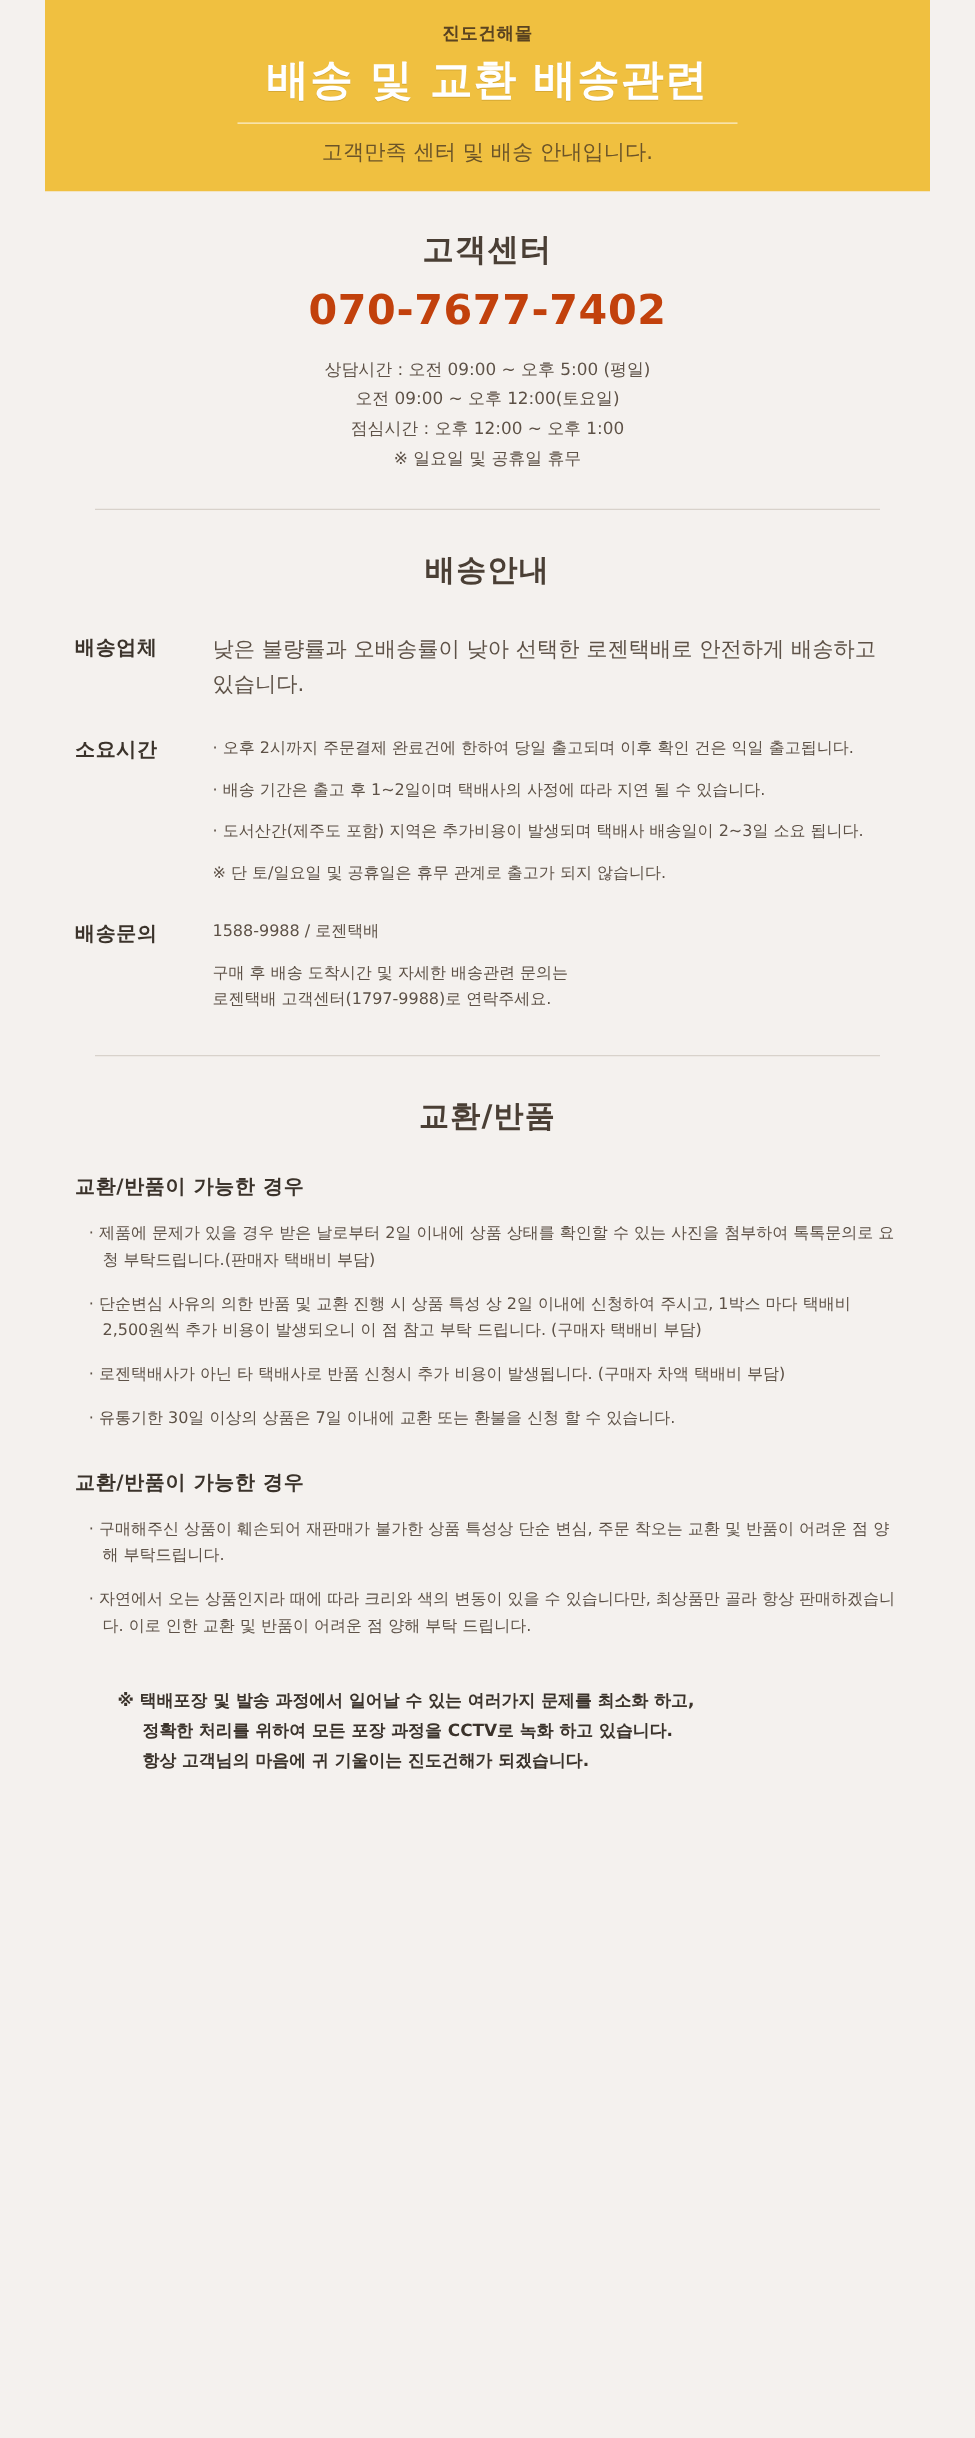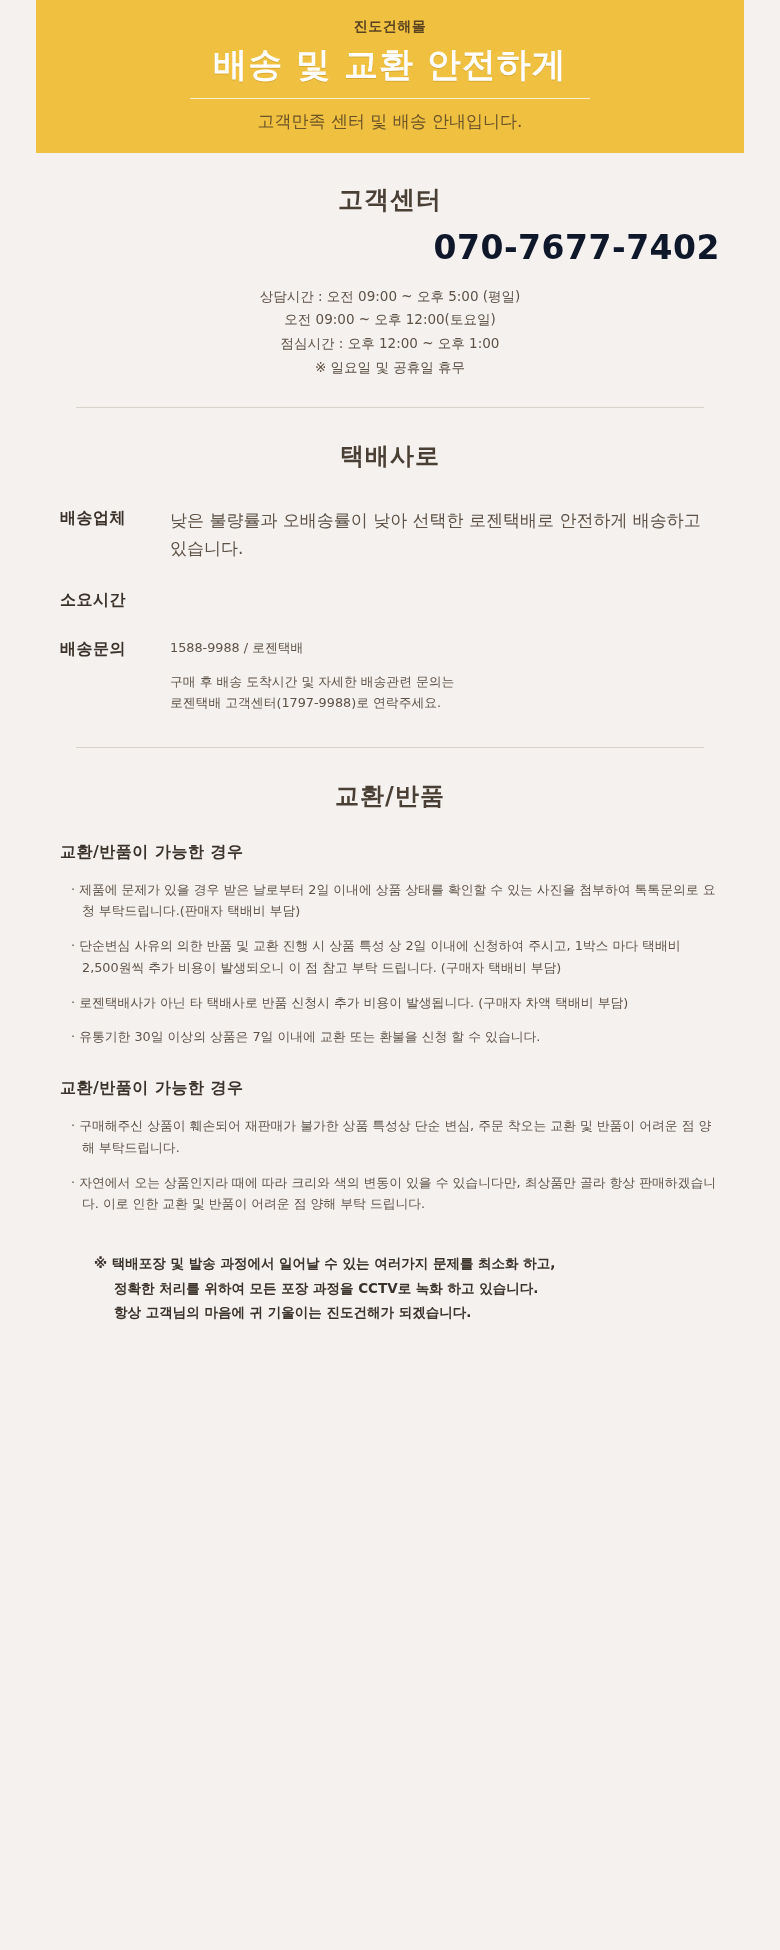--- a/index.html
+++ b/index.html
@@ -65,24 +65,23 @@
   }
   .cc-title {
     font-size: 25px;
     font-weight: bold;
     color: #4a3f35;
     letter-spacing: 1px;
   }
   .cc-phone {
     font-size: 33px;
     font-weight: bold;
-    color: #0f172a;
+    color: #c2410c;
     letter-spacing: 0.5px;
     margin-top: 12px;
-    text-align: right;
   }
   .cc-lines {
     margin-top: 18px;
     font-size: 13.5px;
     color: #5d5146;
     line-height: 1.75;
   }
 
   .divider {
     height: 1px;
@@ -209,54 +208,60 @@
   }
   .spacer-bottom { height: 60px; }
 </style>
 </head>
 <body>
 
 <div class="page">
 
   <div class="header">
     <div class="header-brand">진도건해몰</div>
-    <div class="header-title">배송 및 교환 안전하게</div>
+    <div class="header-title">배송 및 교환 배송관련</div>
     <div class="header-rule"></div>
     <div class="header-sub">고객만족 센터 및 배송 안내입니다.</div>
   </div>
 
   <div class="content">
     <div class="cc">
       <div class="cc-title">고객센터</div>
       <div class="cc-phone">070-7677-7402</div>
       <div class="cc-lines">
         <div>상담시간 : 오전 09:00 ~ 오후 5:00 (평일)</div>
         <div>오전 09:00 ~ 오후 12:00(토요일)</div>
         <div>점심시간 : 오후 12:00 ~ 오후 1:00</div>
         <div>※ 일요일 및 공휴일 휴무</div>
       </div>
     </div>
   </div>
 
   <div class="divider"></div>
 
   <div class="content">
-    <div class="sec-title">택배사로</div>
+    <div class="sec-title">배송안내</div>
 
     <div class="rows">
 
       <div class="row">
         <div class="row-label">배송업체</div>
         <div class="row-body">
           <div class="delivery-sub">낮은 불량률과 오배송률이 낮아 선택한 로젠택배로 안전하게 배송하고 있습니다.</div>
         </div>
       </div>
 
       <div class="row">
         <div class="row-label">소요시간</div>
+        <div class="row-body">
+          <p class="bullet">· 오후 2시까지 주문결제 완료건에 한하여 당일 출고되며 이후 확인 건은 익일 출고됩니다.</p>
+          <p class="bullet">· 배송 기간은 출고 후 1~2일이며 택배사의 사정에 따라 지연 될 수 있습니다.</p>
+          <p class="bullet">· 도서산간(제주도 포함) 지역은 추가비용이 발생되며 택배사 배송일이 2~3일 소요 됩니다.</p>
+          <p class="note">※ 단 토/일요일 및 공휴일은 휴무 관계로 출고가 되지 않습니다.</p>
+        </div>
       </div>
 
       <div class="row">
         <div class="row-label">배송문의</div>
         <div class="row-body">
           <p>1588-9988 / 로젠택배</p>
           <p style="margin-bottom:0">구매 후 배송 도착시간 및 자세한 배송관련 문의는</p>
           <p>로젠택배 고객센터(1797-9988)로 연락주세요.</p>
         </div>
       </div>

